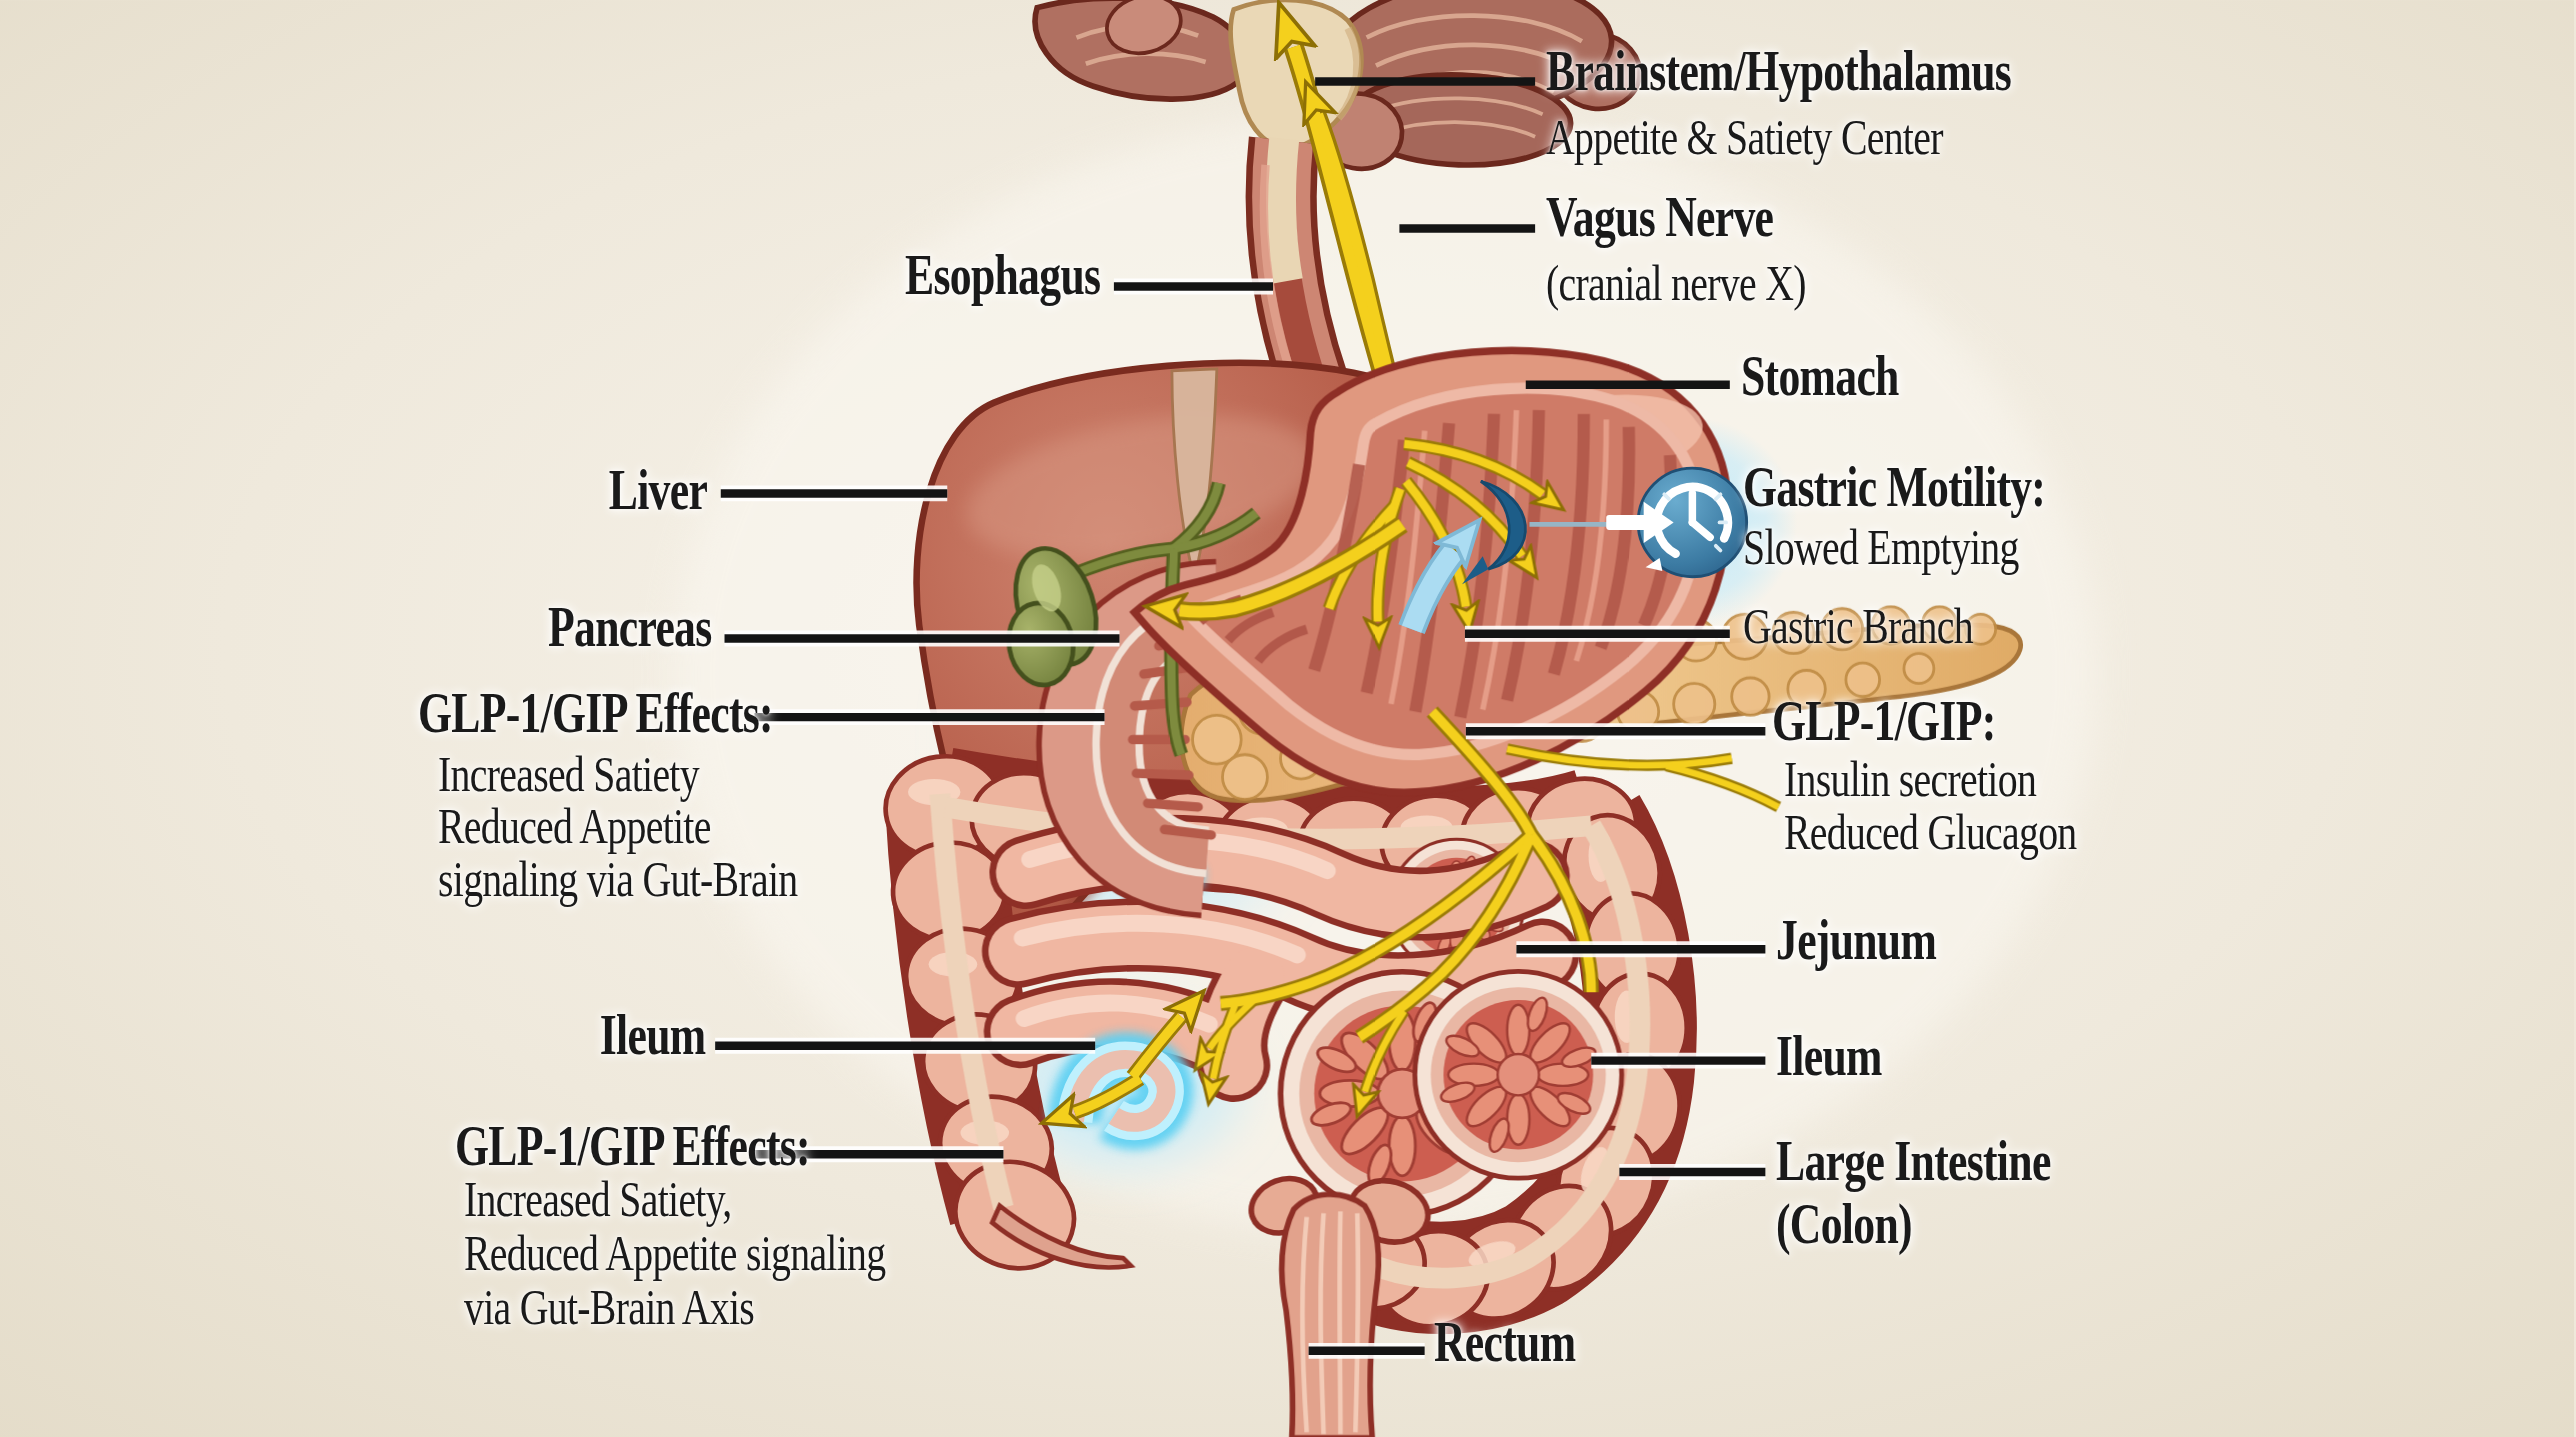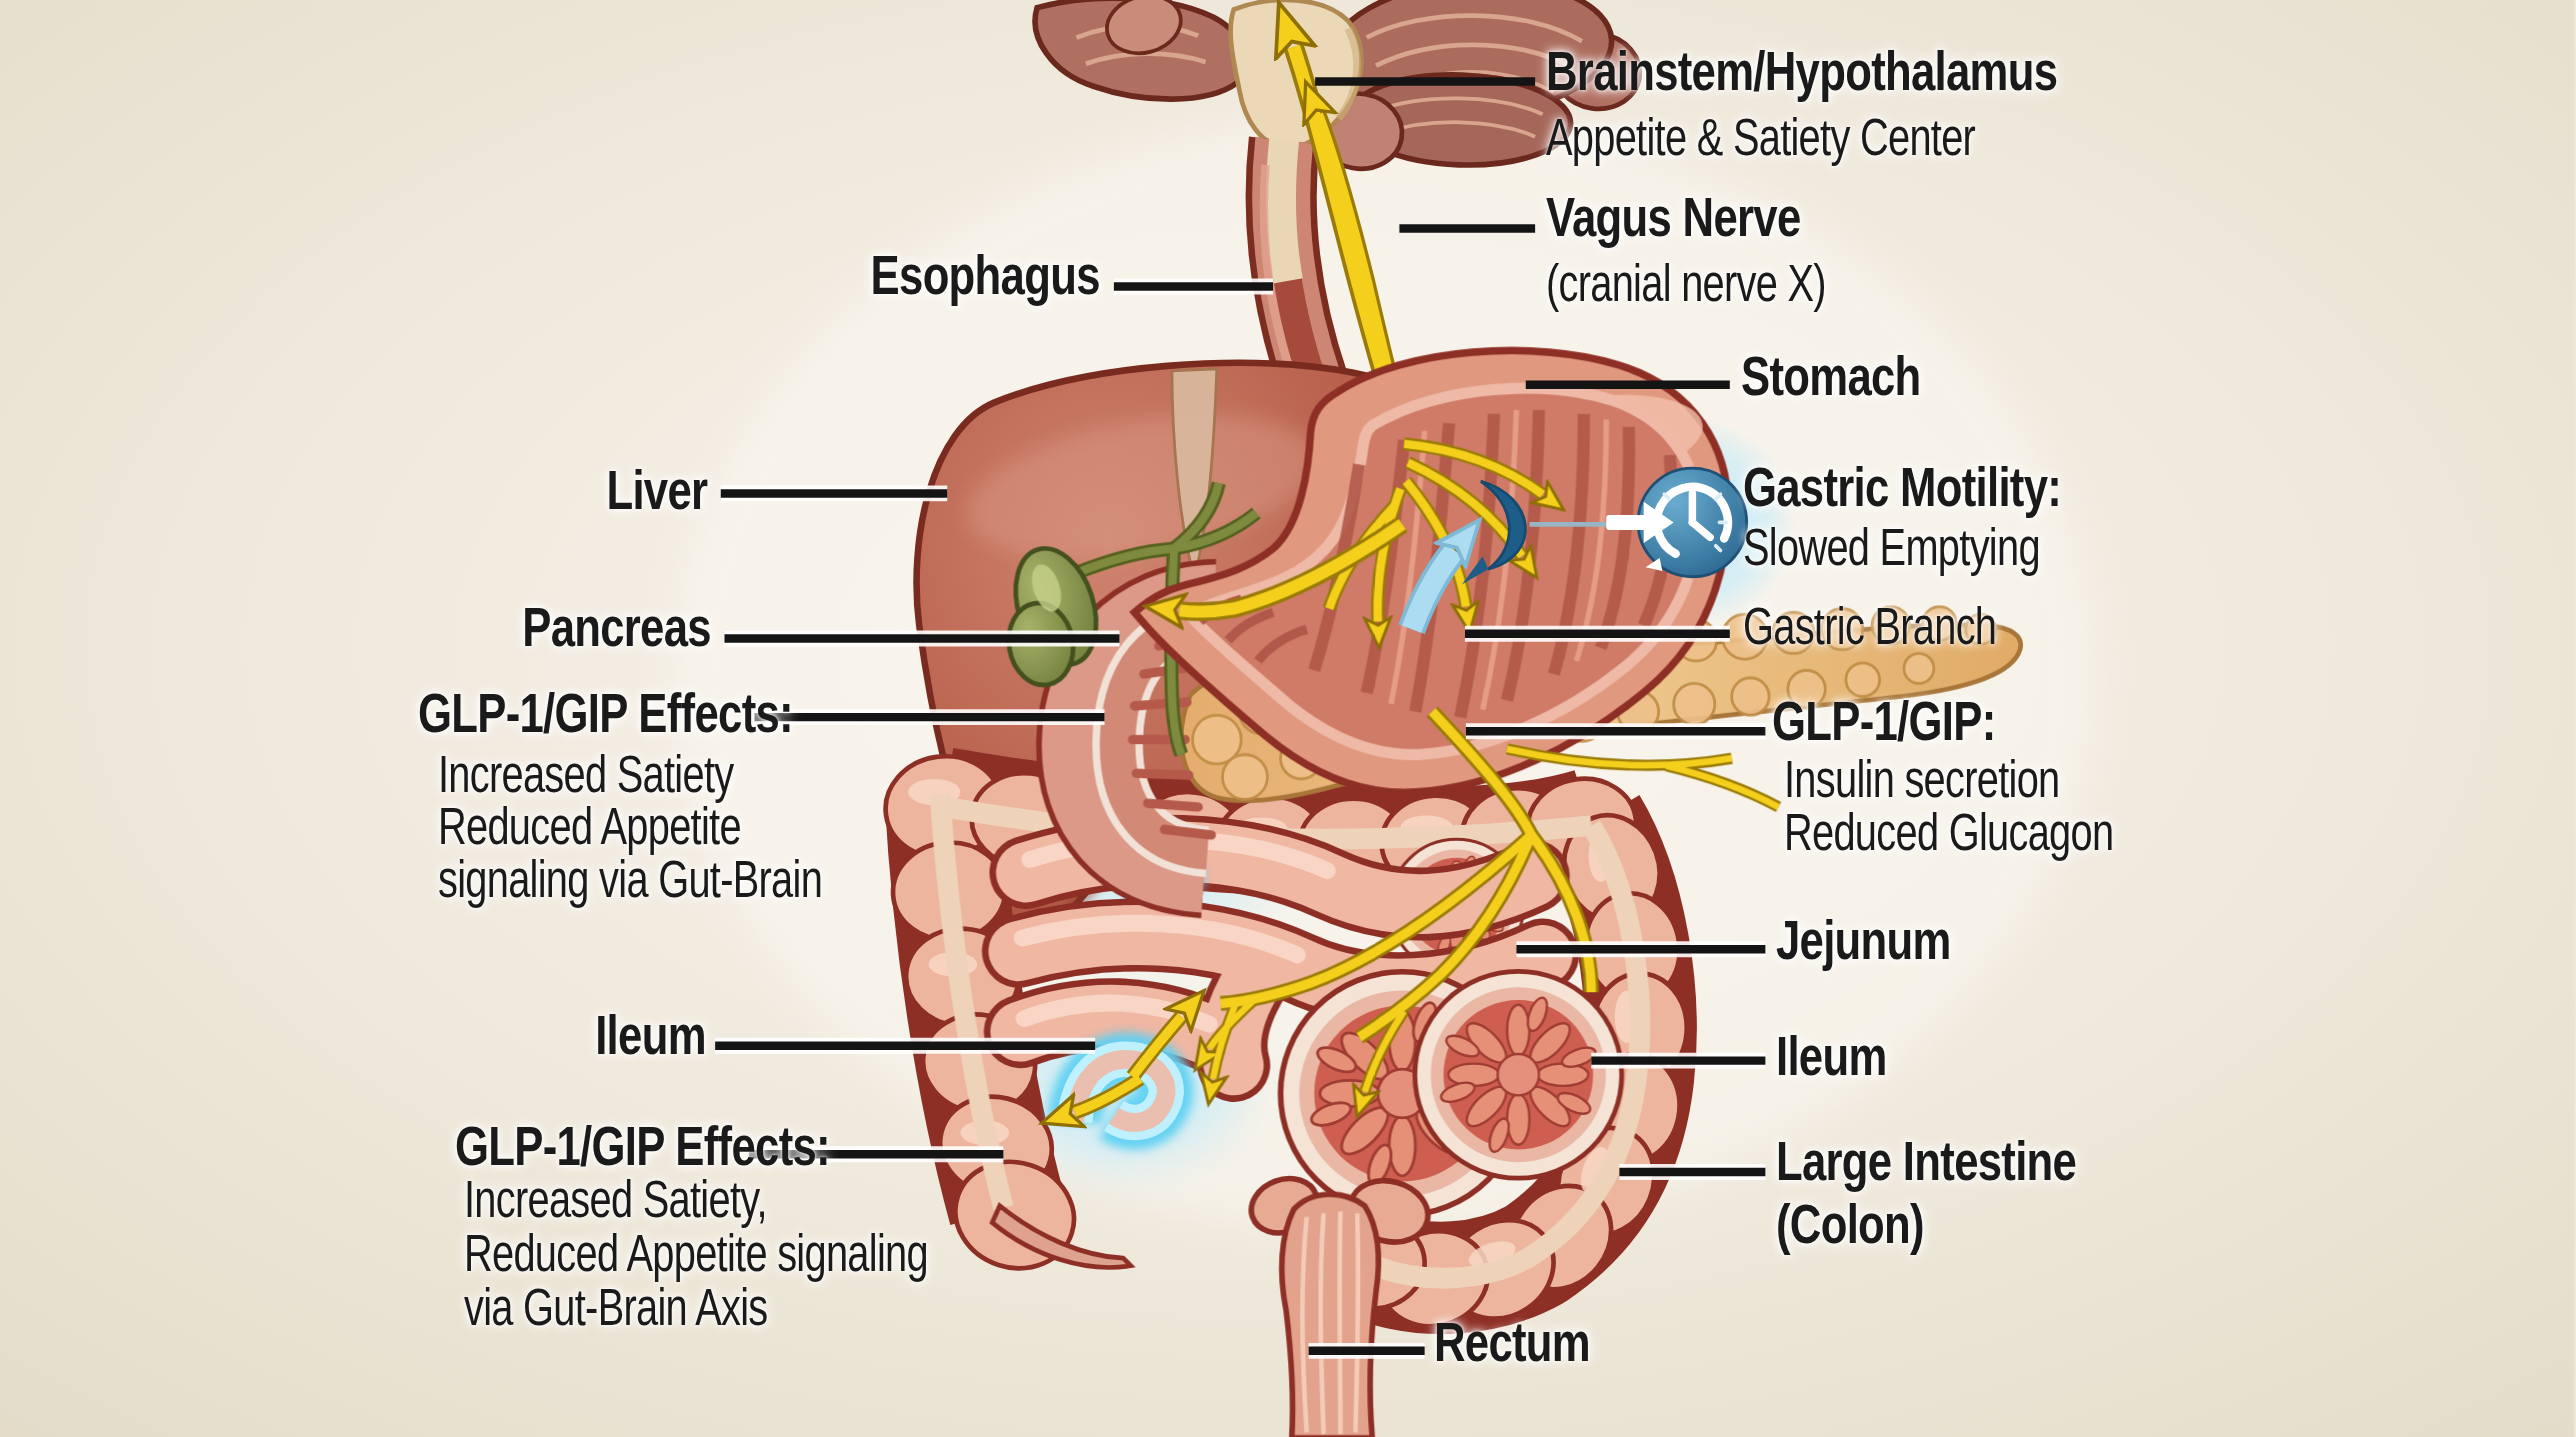--- a/index.html
+++ b/index.html
@@ -1,17 +1,17 @@
 <!DOCTYPE html>
 <html style="font-size:15px"><head>
 <meta charset="utf-8">
 <style>
   html,body{margin:0;padding:0;background:#efe8da;}
   .stage{position:relative;width:2574px;height:1438px;overflow:hidden;
-         font-family:Liberation Sans, sans-serif;}
+         font-family:Liberation Serif, serif;}
   .art{position:absolute;left:0;top:0;}
   .lbl{position:absolute;color:#1a1a1a;white-space:nowrap;line-height:1.0;
        letter-spacing:-0.9px;
        text-shadow:0 0 9.4px rgba(255,255,255,.95),0 0 15px rgba(255,255,255,.8),0 0 3.7px rgba(255,255,255,.9);}
   .lb{font-size:56px;font-weight:700;transform:scaleX(.78);transform-origin:0 50%;}
   .lr{font-size:51px;font-weight:400;transform:scaleX(.78);transform-origin:0 50%;}
   .ra{transform-origin:100% 50%;text-align:right;}
 </style>
 </head>
 <body>

